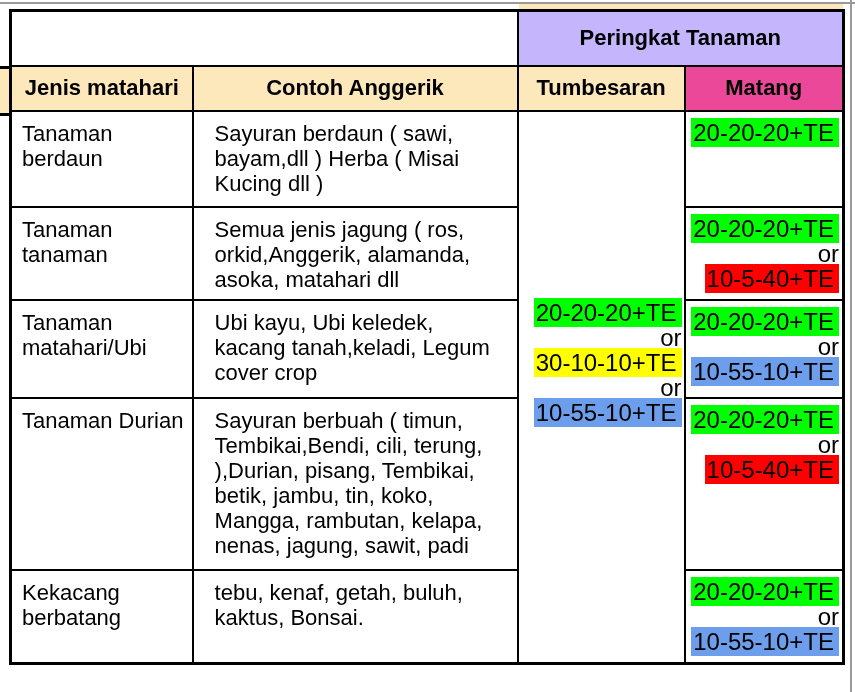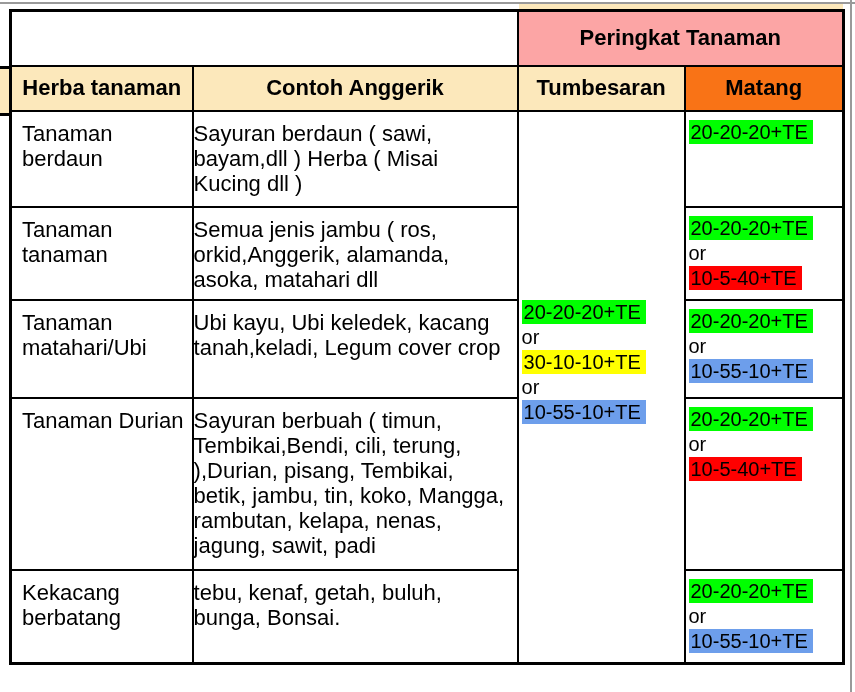--- a/index.html
+++ b/index.html
@@ -36,25 +36,25 @@
     text-align: center;
     vertical-align: middle;
     font-weight: bold;
     font-size: 22px;
     padding: 2px;
   }
   .empty-cell { background: #ffffff; }
 
   .body-text { font-size: 22px; line-height: 25px; }
   .jenis-cell  { padding: 9px 8px 19px 10px; }
-  .contoh-cell { padding: 9px 12px 6px 0; }
+  .contoh-cell { padding: 9px 12px 6px 21px; }
   .matang-cell { padding: 8px 3px 6px 3px; }
   .tumb-cell   { padding: 188px 2px 6px 3px; }
 
-  .line { height: 25px; line-height: 25px; font-size: 20px; white-space: nowrap; }
+  .line { height: 25px; line-height: 25px; font-size: 24px; white-space: nowrap; text-align: right; }
   .hl { padding: 1px 5px 1px 2px; }
 </style>
 </head>
 <body>
 
 <div class="stage">
 
   <div id="top-edge" class="edge-line" style="background-color: rgb(154, 154, 154);"></div>
   <div id="right-edge" class="edge-line" style="background-color: rgb(154, 154, 154);"></div>
   <div id="cream-top-bleed" style="position: absolute; background-color: rgb(252, 232, 187);"></div>
@@ -66,36 +66,36 @@
     <colgroup>
       <col style="width:181px">
       <col style="width:323px">
       <col style="width:166px">
       <col style="width:158px">
     </colgroup>
 
     <tbody>
         <tr style="height:55px">
       <td colspan="2" class="empty-cell"></td>
-      <td colspan="2" class="hdr" style="background-color: #fca5a5;">
+      <td colspan="2" class="hdr" style="background-color: #c4b5fd;">
         <span>Peringkat Tanaman</span>
       </td>
     </tr>
 
     <tr style="height:45px">
       <td class="hdr" style="background-color: rgb(252, 232, 187);">
-        <span>Herba tanaman</span>
+        <span>Jenis matahari</span>
       </td>
       <td class="hdr" style="background-color: rgb(252, 232, 187);">
         <span>Contoh Anggerik</span>
       </td>
       <td class="hdr" style="background-color: rgb(252, 232, 187); margin-top: 22px;">
         <span>Tumbesaran</span>
       </td>
-      <td class="hdr" style="background-color: #f97316; margin-left: 19px;">
+      <td class="hdr" style="background-color: #ec4899; margin-left: 19px;">
         <span>Matang</span>
       </td>
     </tr>
 
     <tr style="height:96px">
       <td class="body-text jenis-cell">Tanaman berdaun</td>
       <td class="body-text contoh-cell">Sayuran berdaun ( sawi, bayam,dll ) Herba ( Misai Kucing dll )</td>
       <td class="tumb-cell" rowspan="5">
         <div class="line"><span class="hl" style="background-color: rgb(0, 255, 0);">20-20-20+TE</span></div>
         <div class="line">or</div>
@@ -103,21 +103,21 @@
         <div class="line">or</div>
         <div class="line"><span class="hl" style="background-color: rgb(109, 158, 235);">10-55-10+TE</span></div>
       </td>
       <td class="matang-cell">
         <div class="line"><span class="hl" style="background-color: rgb(0, 255, 0);">20-20-20+TE</span></div>
       </td>
     </tr>
 
     <tr style="height:93px">
       <td class="body-text jenis-cell">Tanaman tanaman</td>
-      <td class="body-text contoh-cell">Semua jenis jambu ( ros, orkid,Anggerik, alamanda, asoka, matahari dll</td>
+      <td class="body-text contoh-cell">Semua jenis jagung ( ros, orkid,Anggerik, alamanda, asoka, matahari dll</td>
       <td class="matang-cell">
         <div class="line"><span class="hl" style="background-color: rgb(0, 255, 0);">20-20-20+TE</span></div>
         <div class="line">or</div>
         <div class="line"><span class="hl" style="background-color: rgb(255, 0, 0);">10-5-40+TE</span></div>
       </td>
     </tr>
 
     <tr style="height:98px">
       <td class="body-text jenis-cell">Tanaman matahari/Ubi</td>
       <td class="body-text contoh-cell">Ubi kayu, Ubi keledek, kacang tanah,keladi, Legum cover crop</td>
@@ -133,21 +133,21 @@
       <td class="body-text contoh-cell">Sayuran berbuah ( timun, Tembikai,Bendi, cili, terung, ),Durian, pisang, Tembikai, betik, jambu, tin, koko, Mangga, rambutan, kelapa, nenas, jagung, sawit, padi</td>
       <td class="matang-cell">
         <div class="line"><span class="hl" style="background-color: rgb(0, 255, 0);">20-20-20+TE</span></div>
         <div class="line">or</div>
         <div class="line"><span class="hl" style="background-color: rgb(255, 0, 0);">10-5-40+TE</span></div>
       </td>
     </tr>
 
     <tr style="height:94px">
       <td class="body-text jenis-cell">Kekacang berbatang</td>
-      <td class="body-text contoh-cell">tebu, kenaf, getah, buluh, bunga, Bonsai.</td>
+      <td class="body-text contoh-cell">tebu, kenaf, getah, buluh, kaktus, Bonsai.</td>
       <td class="matang-cell">
         <div class="line"><span class="hl" style="background-color: rgb(0, 255, 0);">20-20-20+TE</span></div>
         <div class="line">or</div>
         <div class="line"><span class="hl" style="background-color: rgb(109, 158, 235);">10-55-10+TE</span></div>
       </td>
     </tr>
 
   </tbody>
     </table>
 </div>

